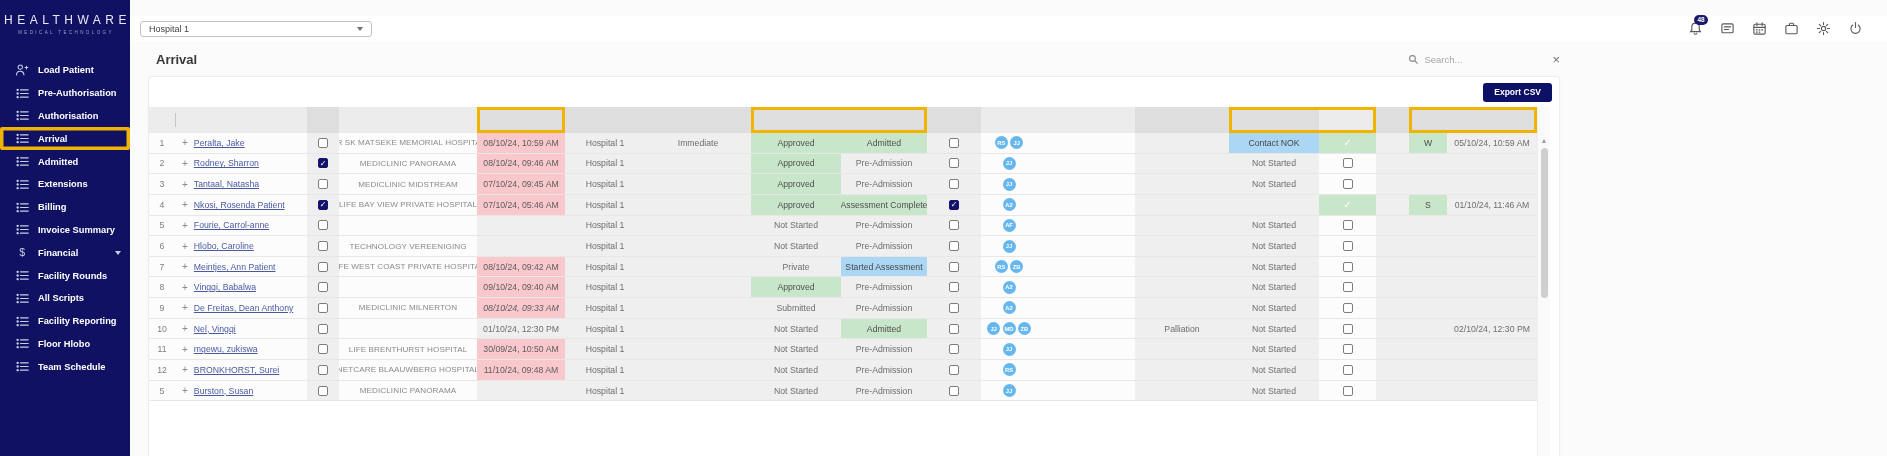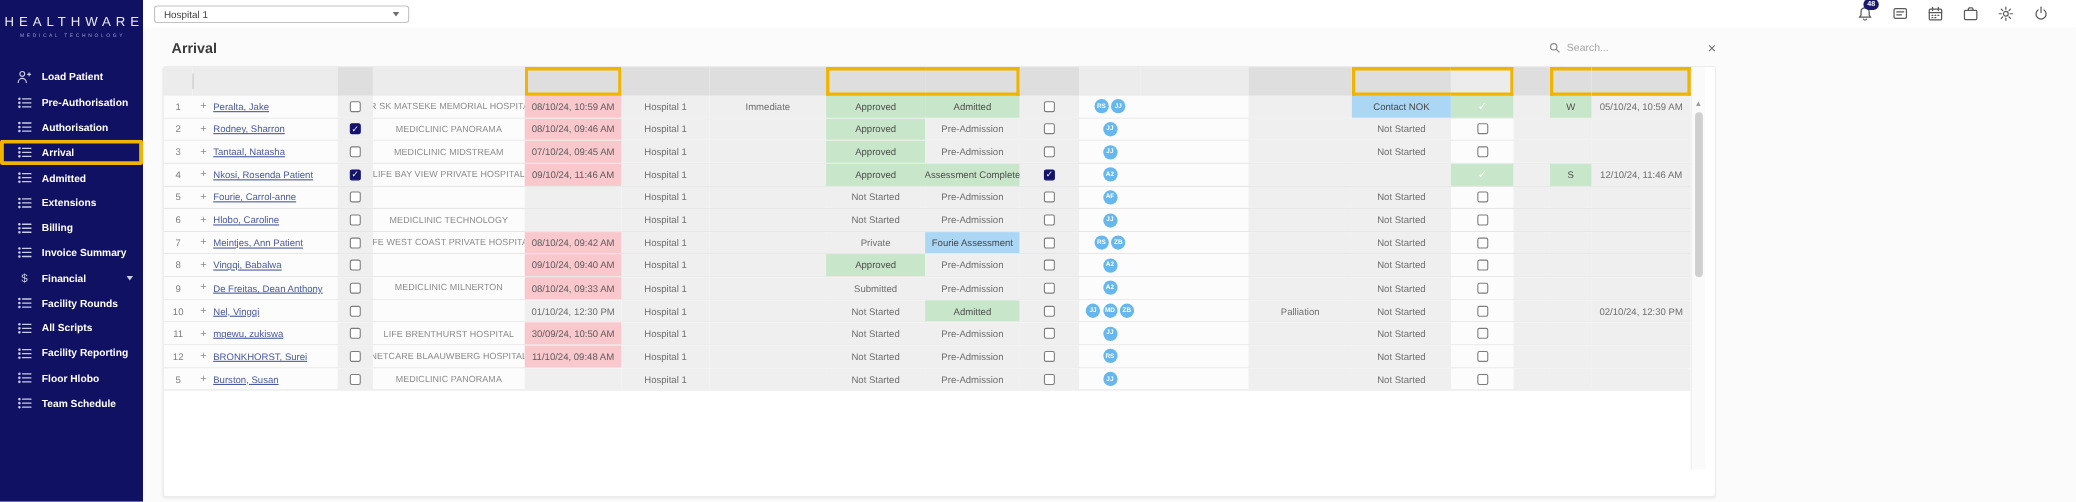--- a/index.html
+++ b/index.html
@@ -11,21 +11,21 @@
   .logo-name{font-size:12px;letter-spacing:4.5px;color:#e9e9f5;font-weight:400;padding-left:4px}
   .logo-tag{font-size:4.5px;letter-spacing:2.4px;color:#9b9fc6;margin-top:3px;padding-left:2px}
   .nav{margin-top:24px}
   .nav-item{display:flex;align-items:center;height:22.8px;padding-left:15px;cursor:pointer;position:relative}
   .nav-item .nicon{width:14px;height:14px;display:flex;align-items:center;justify-content:center;color:#c9cce6;flex:0 0 14px}
   .nav-item .lbl{font-size:9.3px;font-weight:700;color:#ffffff;margin-left:9px;white-space:nowrap}
   .nav-item.active{box-shadow:inset 0 0 0 3.5px #F0B400;border-radius:2px}
   .nav-chev{margin-left:auto;margin-right:9px;width:0;height:0;border-left:3.5px solid transparent;border-right:3.5px solid transparent;border-top:4px solid #c9cce6}
 
   
-  .main{position:absolute;left:130px;top:0;width:1757px;height:333px}
+  .main{position:absolute;left:130px;top:16px;width:1757px;height:333px}
   .topbar{height:25px;background:#ffffff;display:flex;align-items:center;justify-content:space-between;padding:0 24px 0 10px}
   .fac-select{width:232px;height:16px;border:1px solid #c2c2c2;border-radius:3px;background:#fff;display:flex;align-items:center;justify-content:space-between;padding:0 8px;font-size:9px;color:#3f3f3f;cursor:pointer}
   .sel-chev{width:0;height:0;border-left:3.5px solid transparent;border-right:3.5px solid transparent;border-top:4px solid #6e6e6e}
   .top-icons{display:flex;align-items:center;gap:17px}
   .ticon{position:relative;width:15px;height:15px;color:#5a5a5a;cursor:pointer}
   .ticon svg{display:block}
   .badge{position:absolute;top:-6px;left:6px;background:#1a1a6e;color:#fff;font-size:6.5px;font-weight:700;border-radius:7px;padding:1.5px 3.5px;line-height:1}
 
   
   .title-row{display:flex;align-items:center;justify-content:space-between;margin:6px 0 0 18px;width:1412px;height:24px}
@@ -356,20 +356,23 @@
               <path d="M9.8 9.8L14 14"></path>
             </g>
           </svg>
         <input type="text" placeholder="Search..." style="">
       </div>
       <span class="close-x">×</span>
     </div>
   </div>
 
   <div class="card">
+    <div class="card-top">
+      <button class="export-btn">Export CSV</button>
+    </div>
     <div class="tbl">
       <div class="grid" id="grid">
           <div class="hrow">
             <div class="h" style="width: 26px;">
               <span></span>
             </div>
             <div class="h left" style="width: 132px;">
               <span></span>
               <span class="sort"></span>
             </div>
@@ -527,40 +530,40 @@
             <div class="c left" style="width: 132px;">
               <span class="plus">+</span>
               <span class="nlink">Nkosi, Rosenda Patient</span>
             </div>
             <div class="c sh" style="width: 32px;">
               <span class="cb on">✓</span>
             </div>
             <div class="c" style="width: 138px;">
               <span class="hosp">LIFE BAY VIEW PRIVATE HOSPITAL</span>
             </div>
-            <div class="c sh bg-pink" style="width: 88px;">09/10/24, 11:46 AM</div>
+            <div class="c sh bg-pink" style="width: 88px;">07/10/24, 05:46 AM</div>
             <div class="c sh" style="width: 80px;">Hospital 1</div>
             <div class="c sh" style="width: 106px;"></div>
             <div class="c sh bg-green" style="width: 90px;">Approved</div>
             <div class="c sh bg-green" style="width: 86px;">Assessment Complete</div>
             <div class="c sh" style="width: 54px;">
               <span class="cb on">✓</span>
             </div>
             <div class="c" style="width: 56px;">
               <span class="av">A2</span>
             </div>
             <div class="c" style="width: 98px;"></div>
             <div class="c sh" style="width: 94px;"></div>
             <div class="c sh" style="width: 90px;"></div>
             <div class="c bg-green" style="width: 57px;">
               <span class="filecheck">✓</span>
             </div>
             <div class="c sh" style="width: 33px;"></div>
             <div class="c sh bg-green" style="width: 38px;">S</div>
-            <div class="c sh" style="width: 90px;">12/10/24, 11:46 AM</div>
+            <div class="c sh" style="width: 90px;">01/10/24, 11:46 AM</div>
           </div>
           <div class="row">
             <div class="c rownum" style="width: 26px;">5</div>
             <div class="c left" style="width: 132px;">
               <span class="plus">+</span>
               <span class="nlink">Fourie, Carrol-anne</span>
             </div>
             <div class="c sh" style="width: 32px;">
               <span class="cb"></span>
             </div>
@@ -591,21 +594,21 @@
           <div class="row">
             <div class="c rownum" style="width: 26px;">6</div>
             <div class="c left" style="width: 132px;">
               <span class="plus">+</span>
               <span class="nlink">Hlobo, Caroline</span>
             </div>
             <div class="c sh" style="width: 32px;">
               <span class="cb"></span>
             </div>
             <div class="c" style="width: 138px;">
-              <span class="hosp">MEDICLINIC TECHNOLOGY</span>
+              <span class="hosp">TECHNOLOGY VEREENIGING</span>
             </div>
             <div class="c sh" style="width: 88px;"></div>
             <div class="c sh" style="width: 80px;">Hospital 1</div>
             <div class="c sh" style="width: 106px;"></div>
             <div class="c sh" style="width: 90px;">Not Started</div>
             <div class="c sh" style="width: 86px;">Pre-Admission</div>
             <div class="c sh" style="width: 54px;">
               <span class="cb"></span>
             </div>
             <div class="c" style="width: 56px;">
@@ -630,21 +633,21 @@
             <div class="c sh" style="width: 32px;">
               <span class="cb"></span>
             </div>
             <div class="c" style="width: 138px;">
               <span class="hosp">LIFE WEST COAST PRIVATE HOSPITAL</span>
             </div>
             <div class="c sh bg-pink" style="width: 88px;">08/10/24, 09:42 AM</div>
             <div class="c sh" style="width: 80px;">Hospital 1</div>
             <div class="c sh" style="width: 106px;"></div>
             <div class="c sh" style="width: 90px;">Private</div>
-            <div class="c sh bg-blue" style="width: 86px;">Fourie Assessment</div>
+            <div class="c sh bg-blue" style="width: 86px;">Started Assessment</div>
             <div class="c sh" style="width: 54px;">
               <span class="cb"></span>
             </div>
             <div class="c" style="width: 56px;">
               <span class="av">RS</span>
               <span class="av">ZB</span>
             </div>
             <div class="c" style="width: 98px;"></div>
             <div class="c sh" style="width: 94px;"></div>
             <div class="c sh" style="width: 90px;">Not Started</div>
@@ -693,21 +696,21 @@
             <div class="c left" style="width: 132px;">
               <span class="plus">+</span>
               <span class="nlink">De Freitas, Dean Anthony</span>
             </div>
             <div class="c sh" style="width: 32px;">
               <span class="cb"></span>
             </div>
             <div class="c" style="width: 138px;">
               <span class="hosp">MEDICLINIC MILNERTON</span>
             </div>
-            <div class="c sh bg-pink" style="width: 88px;">08/10/24, 09:33 AM</div>
+            <div class="c sh bg-pink" style="width: 88px; font-style: italic;">08/10/24, 09:33 AM</div>
             <div class="c sh" style="width: 80px;">Hospital 1</div>
             <div class="c sh" style="width: 106px;"></div>
             <div class="c sh" style="width: 90px;">Submitted</div>
             <div class="c sh" style="width: 86px;">Pre-Admission</div>
             <div class="c sh" style="width: 54px;">
               <span class="cb"></span>
             </div>
             <div class="c" style="width: 56px;">
               <span class="av">A2</span>
             </div>

